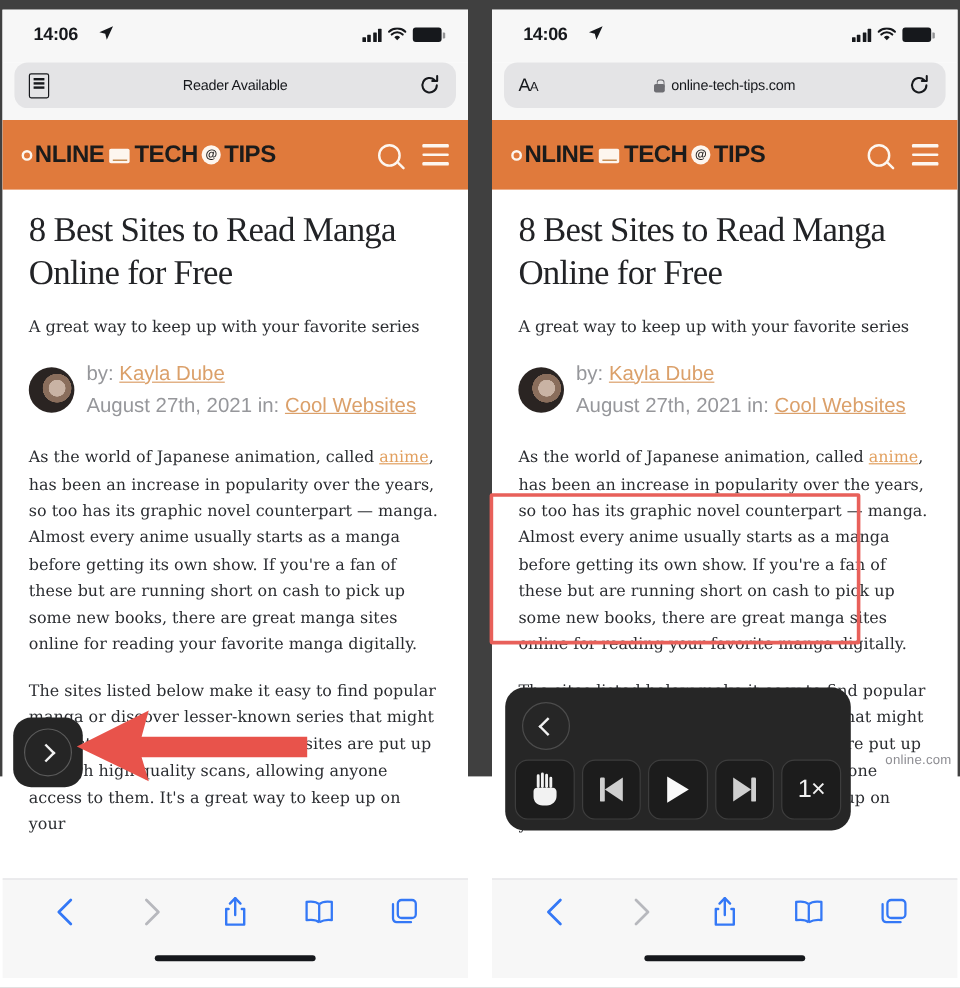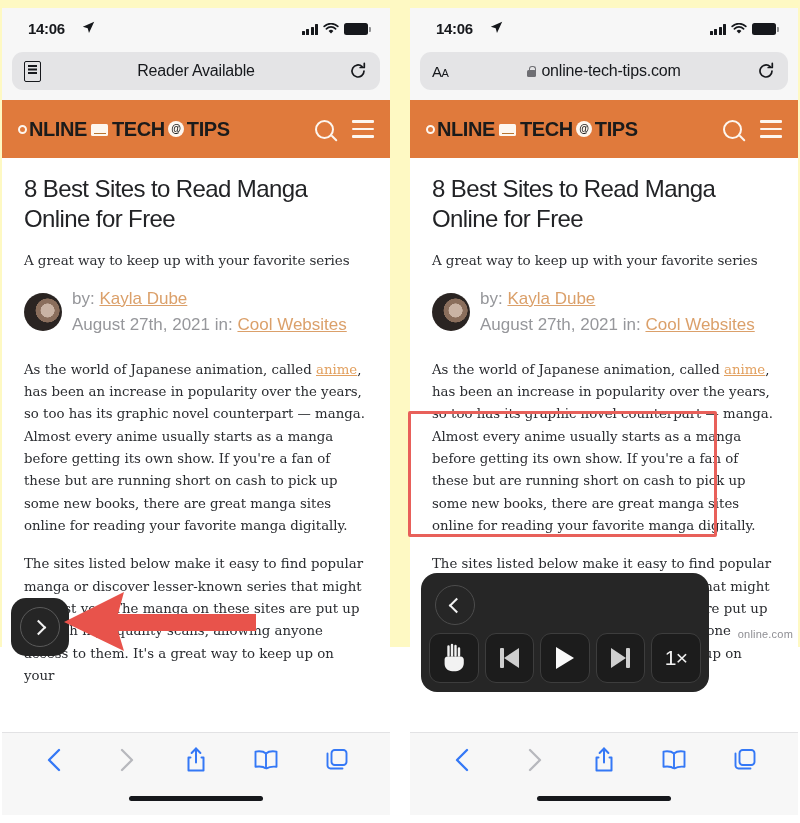--- a/index.html
+++ b/index.html
@@ -5,21 +5,21 @@
   * { box-sizing: border-box; margin: 0; padding: 0; }
   html, body {
     width: 800px; height: 823px;
     background: #ffffff;
     font-family: "Liberation Sans", sans-serif;
     overflow: hidden;
   }
   .stage {
     position: relative;
     width: 800px; height: 647px;
-    background: #fef9c3;
+    background: #404040;
   }
 
   
   .phone {
     position: absolute;
     top: 8px;
     width: 388px; height: 807px;
     background: #ffffff;
     overflow: hidden;
   }
@@ -77,21 +77,21 @@
   }
   .addr-left {
     position: absolute; left: 12px; top: 0; bottom: 0;
     display: flex; align-items: center;
   }
   .addr-right {
     position: absolute; right: 12px; top: 0; bottom: 0;
     display: flex; align-items: center;
   }
   .addr-label {
-    font-size: 16px; color: #16181c; font-weight: 400;
+    font-size: 12px; color: #16181c; font-weight: 400;
     display: flex; align-items: center; gap: 4px;
     letter-spacing: -0.2px;
   }
   .aa-glyph { font-size: 15px; font-weight: 400; color: #16181c; letter-spacing: -0.5px; }
   .aa-glyph .sm { font-size: 11px; }
   .reader-glyph {
     width: 17px; height: 21px; border: 1.6px solid #16181c; border-radius: 2px;
     position: relative;
   }
   .reader-glyph::before {
@@ -159,22 +159,22 @@
   .ic-burger { width: 22px; }
   .ic-burger i {
     display: block; height: 2.8px; background: #fdf6ef; border-radius: 1px;
     margin-bottom: 4.5px;
   }
   .ic-burger i:last-child { margin-bottom: 0; }
 
   
   .article { padding: 16px 22px 0 22px; position: relative; }
   .headline {
-    font-family: Liberation Sans, sans-serif;
-    font-size: 24px; line-height: 1.25; font-weight: 400;
+    font-family: Liberation Serif, serif;
+    font-size: 29px; line-height: 1.25; font-weight: 400;
     color: #222326; letter-spacing: -0.6px;
   }
   .subhead {
     margin-top: 18px;
     font-family: "DejaVu Serif", serif;
     font-size: 13.5px; color: #2d2f33; letter-spacing: -0.1px;
   }
   .byline { margin-top: 18px; display: flex; align-items: center; gap: 10px; }
   .avatar {
     width: 38px; height: 38px; border-radius: 50%;

